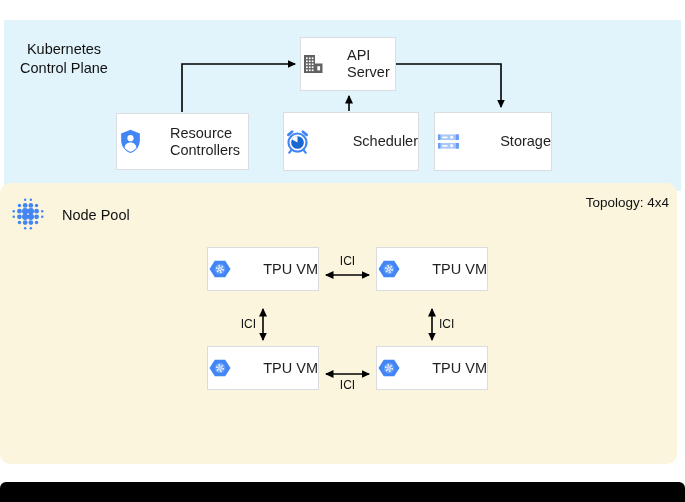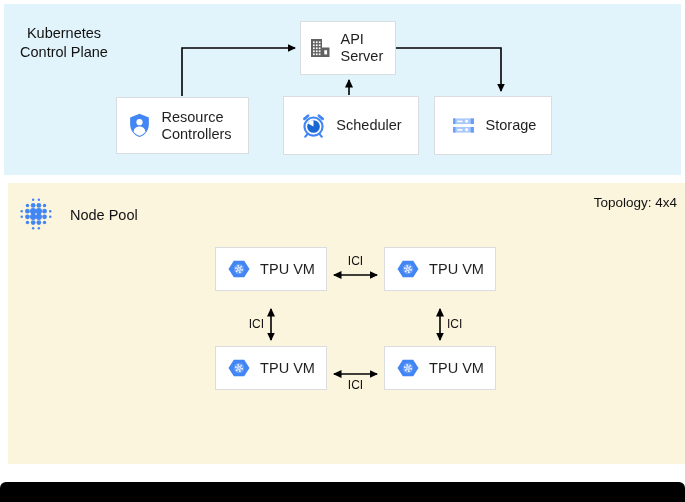--- a/index.html
+++ b/index.html
@@ -6,44 +6,45 @@
   body {
     width: 685px; height: 502px;
     position: relative;
     background: #ffffff;
     font-family: "Liberation Sans", "DejaVu Sans", sans-serif;
     color: #1f1f1f;
     overflow: hidden;
   }
   .panel { position: absolute; }
   #control-plane {
-    left: 4px; top: 4px; width: 677px; height: 171px;
+    left: 4px; top: 20px; width: 677px; height: 171px;
     background: #e1f3fb;
   }
   #node-pool {
-    left: 8px; top: 183px; width: 677px; height: 281px;
+    left: 0; top: 183px; width: 677px; height: 281px;
     background: #fcf5de;
+    border-radius: 10px;
   }
   .panel-title {
     position: absolute;
     font-size: 14.5px; line-height: 18.5px;
     color: #111; text-align: center;
   }
   #cp-title { left: 4px; top: 20px; width: 112px; }
   #np-title { left: 62px; top: 23px; width: 120px; text-align: left; }
   #np-info {
     position: absolute; right: 8px; top: 10px;
     font-size: 13.5px; line-height: 19px; text-align: right; color: #111;
   }
   .node-box {
     position: absolute;
     background: #ffffff;
     border: 1px solid #d9dce0;
     box-sizing: border-box;
-    display: flex; align-items: center; justify-content: center;
+    display: flex; align-items: center; justify-content: space-between;
     gap: 9px;
     font-size: 14.5px; line-height: 17px; color: #1f1f1f;
   }
   .node-box .lbl { white-space: pre-line; }
   #api-box     { left: 296px; top: 17px; width: 96px;  height: 54px; }
   #api-box .lbl { width: 48px; }
   #rc-box      { left: 112px; top: 93px; width: 133px; height: 57px; }
   #rc-box .lbl { width: 78px; }
   #sched-box   { left: 279px; top: 92px; width: 136px; height: 59px; }
   #storage-box { left: 430px; top: 92px; width: 118px; height: 59px; }

